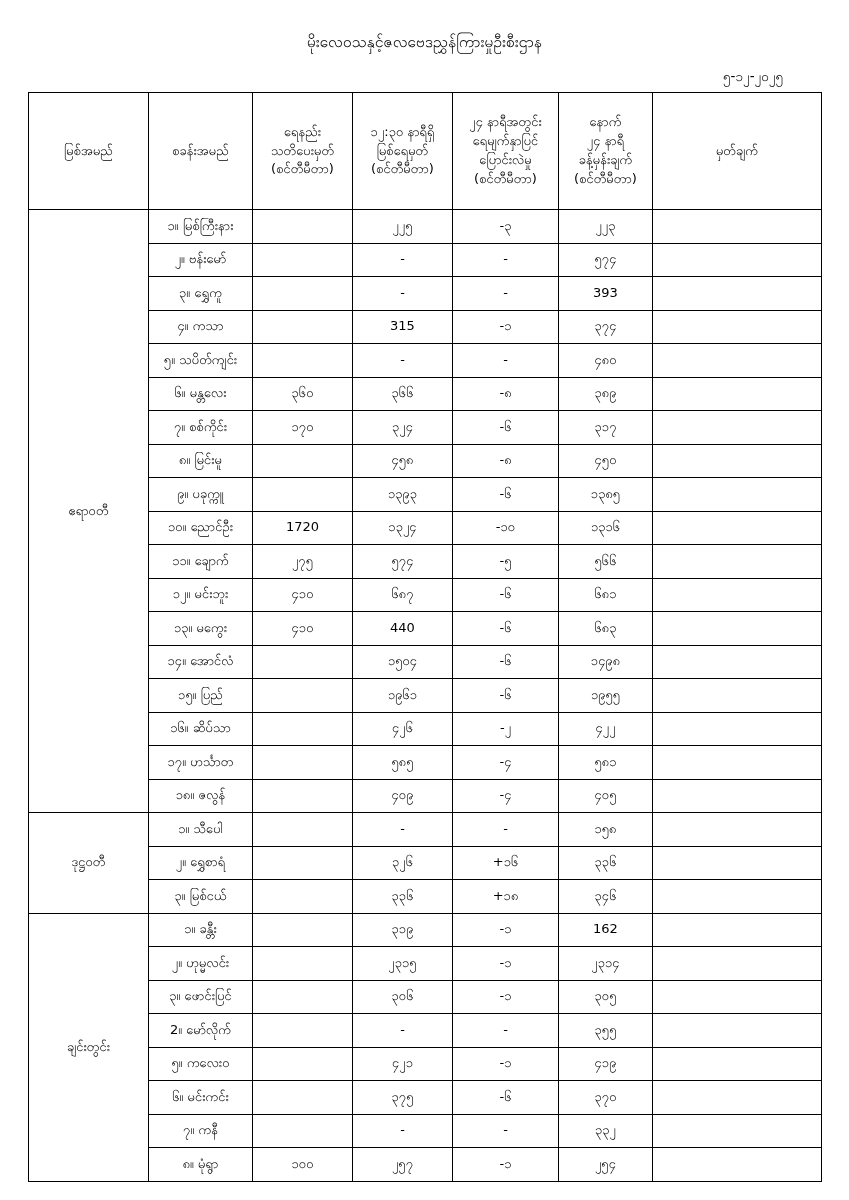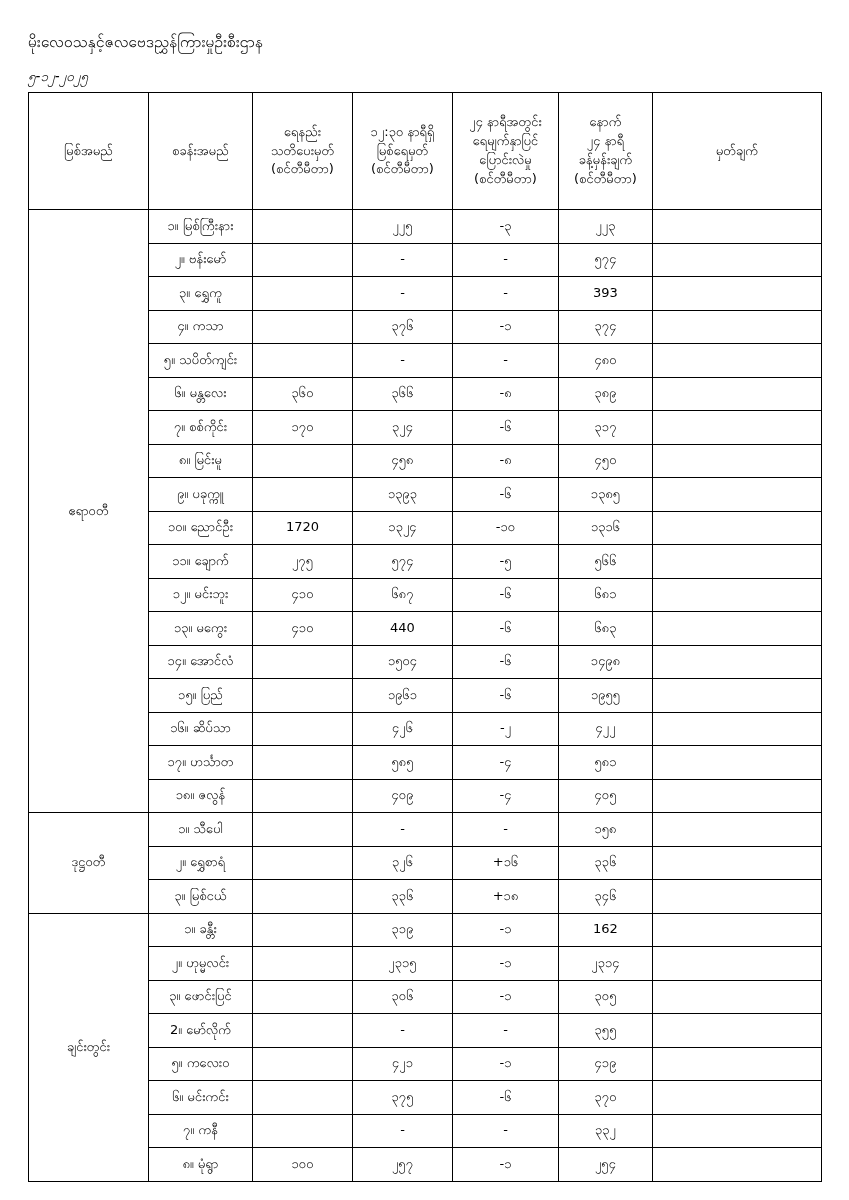--- a/index.html
+++ b/index.html
@@ -15,37 +15,37 @@
     position: relative;
     overflow: hidden;
   }
   .page {
     width: 849px;
     height: 1200px;
     box-sizing: border-box;
     padding: 30px 28px 0 28px;
   }
   .header {
-    text-align: left;
+    text-align: center;
     line-height: 1.55;
   }
   .header .line1 {
     font-size: 15.5px;
     letter-spacing: 0.1px;
   }
   .header .line2 {
     font-size: 15.5px;
     letter-spacing: 0.1px;
   }
   .date-row {
+    text-align: right;
     font-size: 13.5px;
     padding-right: 38px;
     margin-top: 14px;
     margin-bottom: 4px;
-    font-style: italic;
   }
   table.report {
     border-collapse: collapse;
     width: 793px;
     margin: 0 auto;
     table-layout: fixed;
   }
   table.report th,
   table.report td {
     border: 1px solid #000000;
@@ -155,21 +155,21 @@
           <td class="station">၃။ ရွှေကူ</td>
           <td></td>
           <td>-</td>
           <td>-</td>
           <td>393</td>
           <td></td>
         </tr>
         <tr>
           <td class="station">၄။ ကသာ</td>
           <td></td>
-          <td>၃၇၆</td>
+          <td>315</td>
           <td>-၁</td>
           <td>၃၇၄</td>
           <td></td>
         </tr>
         <tr>
           <td class="station">၅။ သပိတ်ကျင်း</td>
           <td></td>
           <td>-</td>
           <td>-</td>
           <td>၄၈၀</td>

